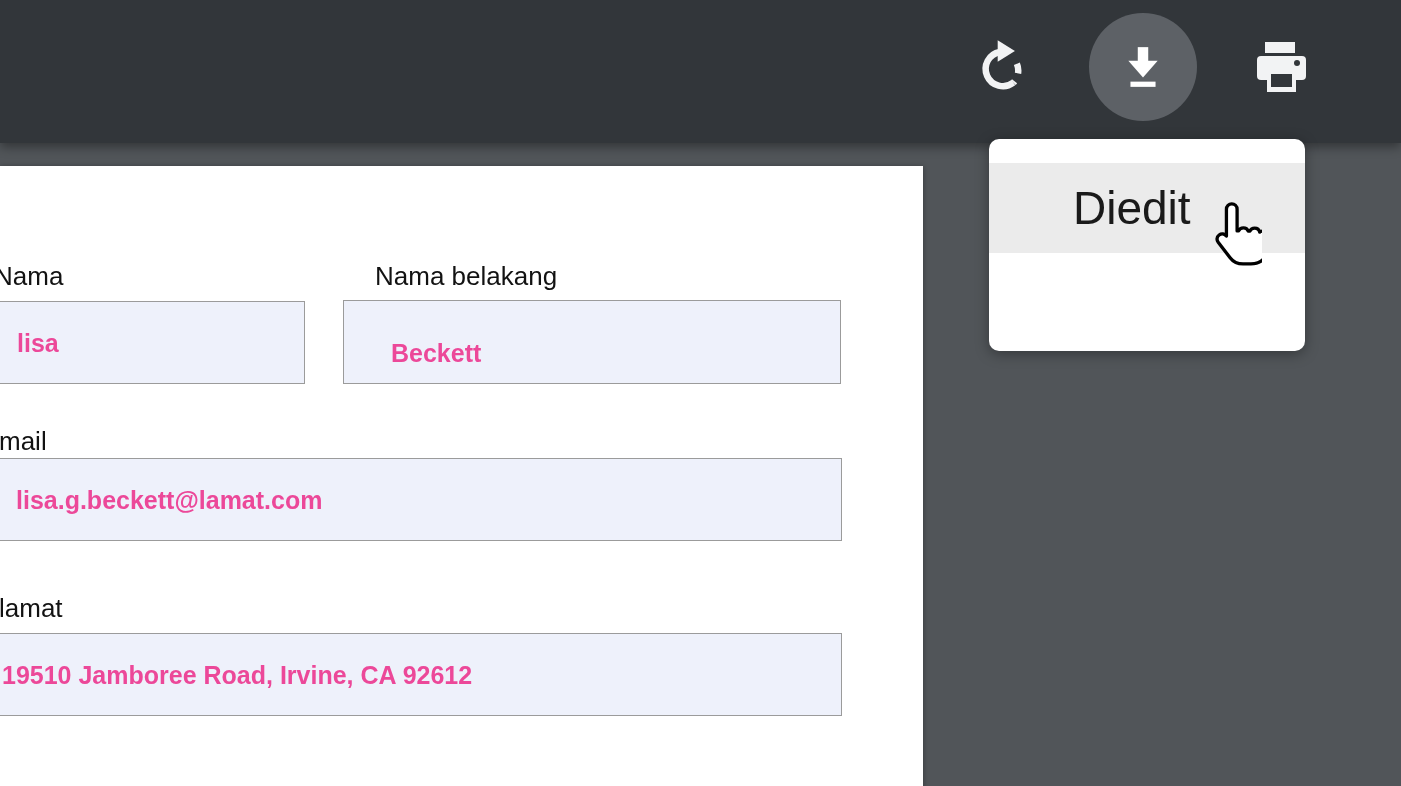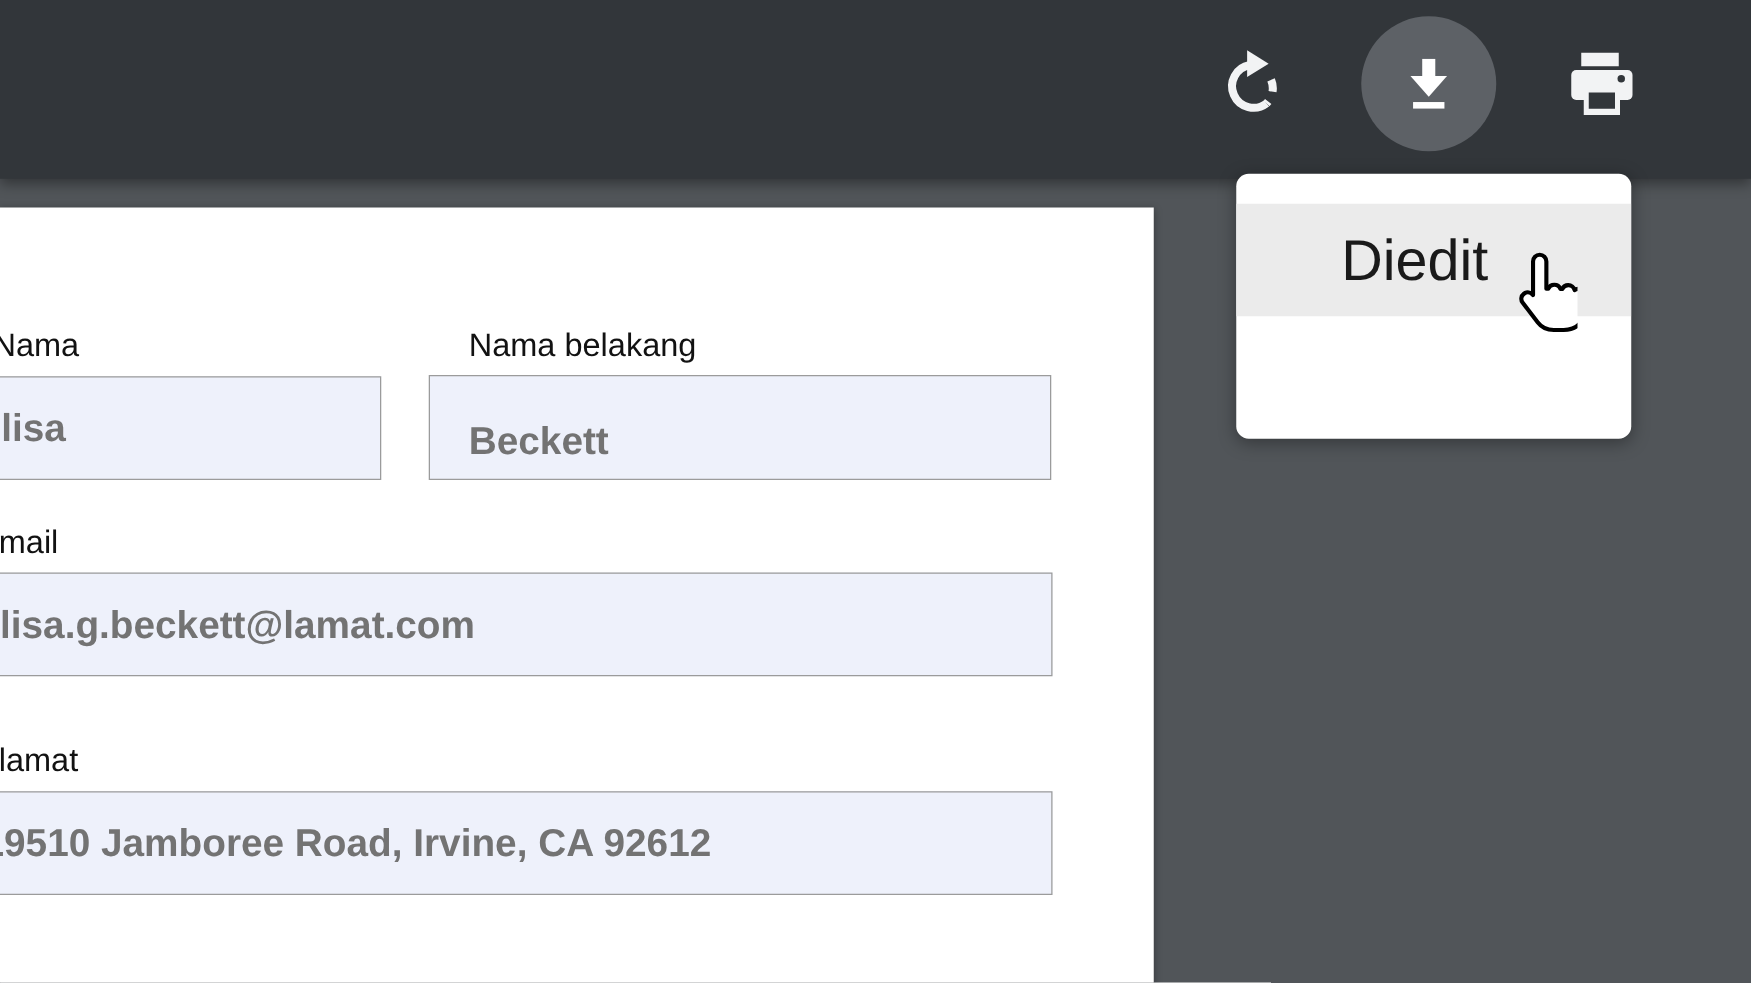--- a/index.html
+++ b/index.html
@@ -26,30 +26,30 @@
     background:#ffffff;overflow:hidden;z-index:1;
     box-shadow:0 1px 6px rgba(0,0,0,.35);
   }
   .fld-label{
     position:absolute;font-size:26px;line-height:30px;color:#121212;white-space:pre;
   }
   .fld-box{
     position:absolute;background:#eef1fb;border:1px solid #9b9b9b;box-sizing:border-box;
   }
   .fld-value{
-    position:absolute;font-size:31px;line-height:44px;font-weight:700;color:#737373;white-space:pre;
+    position:absolute;font-size:25px;line-height:44px;font-weight:700;color:#ec4899;white-space:pre;padding-left:16px;
   }
   .box-nama{left:-193px;top:135px;width:498px;height:83px;}
   .lbl-nama{left:-6px;top:95px;}
   .val-nama{left:1px;top:155px;}
   .box-belakang{left:343px;top:134px;width:498px;height:84px;}
   .lbl-belakang{left:375px;top:95px;}
   .val-belakang{left:375px;top:165px;}
   .box-email{left:-193px;top:292px;width:1035px;height:83px;}
-  .lbl-email{left:-1px;top:252px;}
+  .lbl-email{left:-1px;top:260px;}
   .val-email{left:0px;top:312px;}
   .box-alamat{left:-193px;top:467px;width:1035px;height:83px;}
   .lbl-alamat{left:-1px;top:427px;}
   .val-alamat{left:-14px;top:487px;}
   
   .dropdown{
     position:absolute;left:989px;top:139px;width:316px;height:212px;
     background:#ffffff;border-radius:10px;z-index:3;
     box-shadow:0 3px 14px rgba(0,0,0,.35);
     overflow:hidden;

